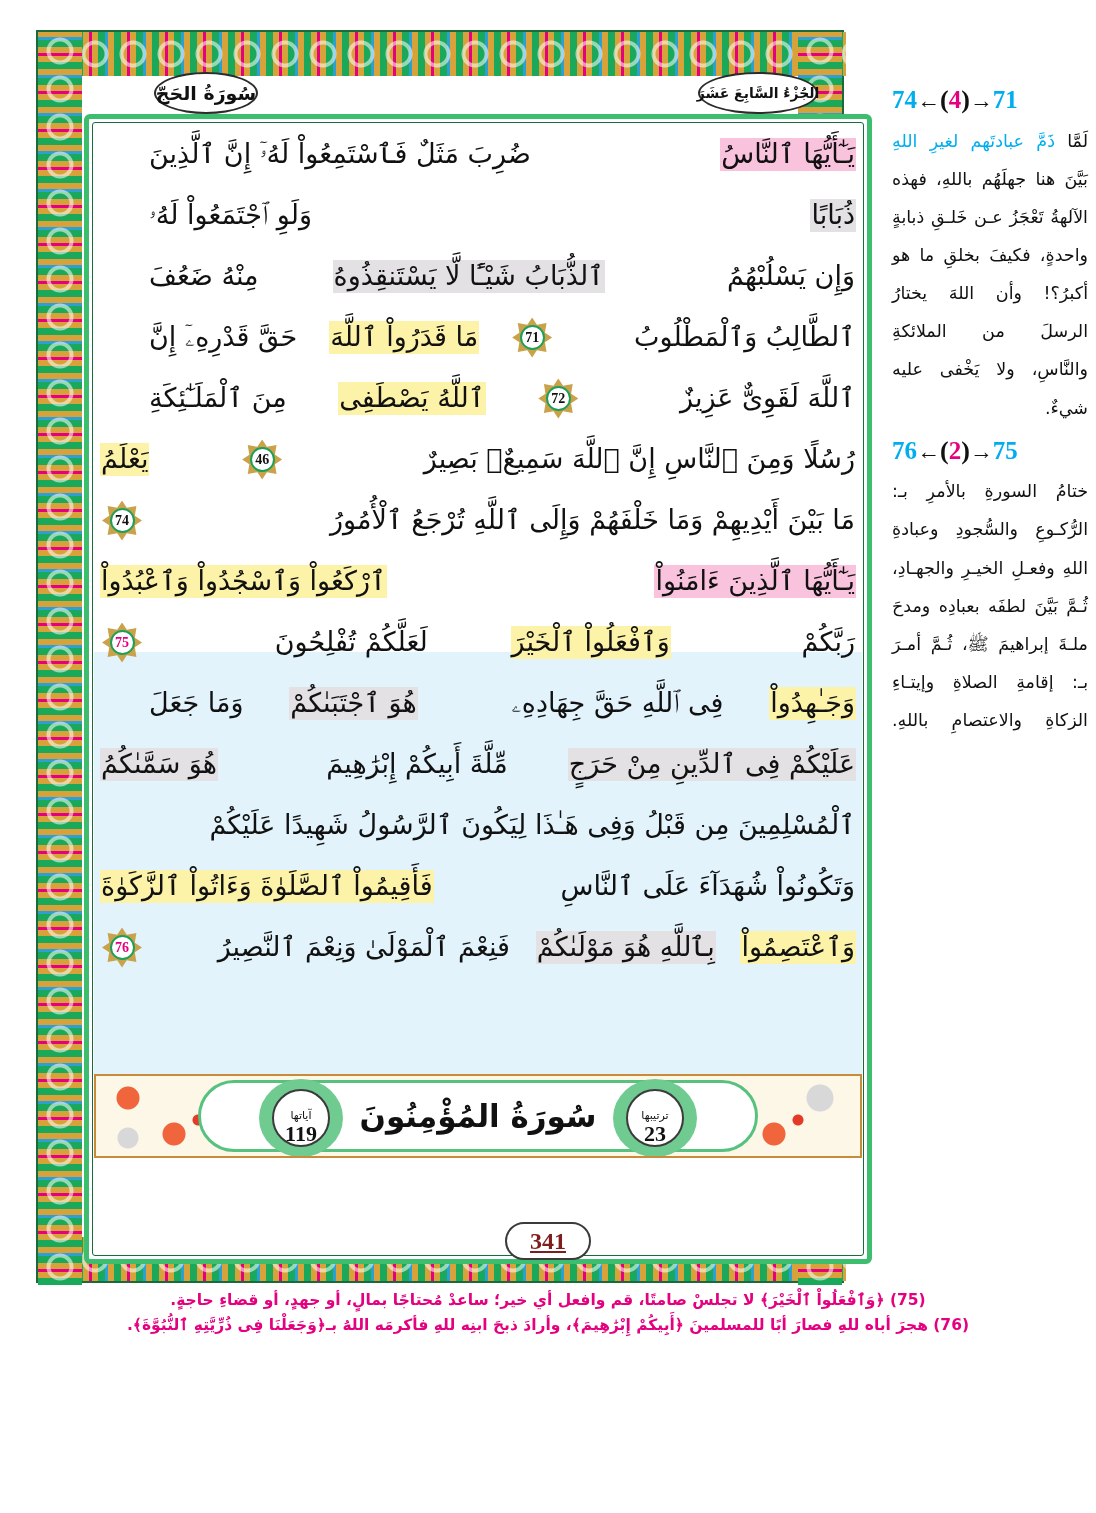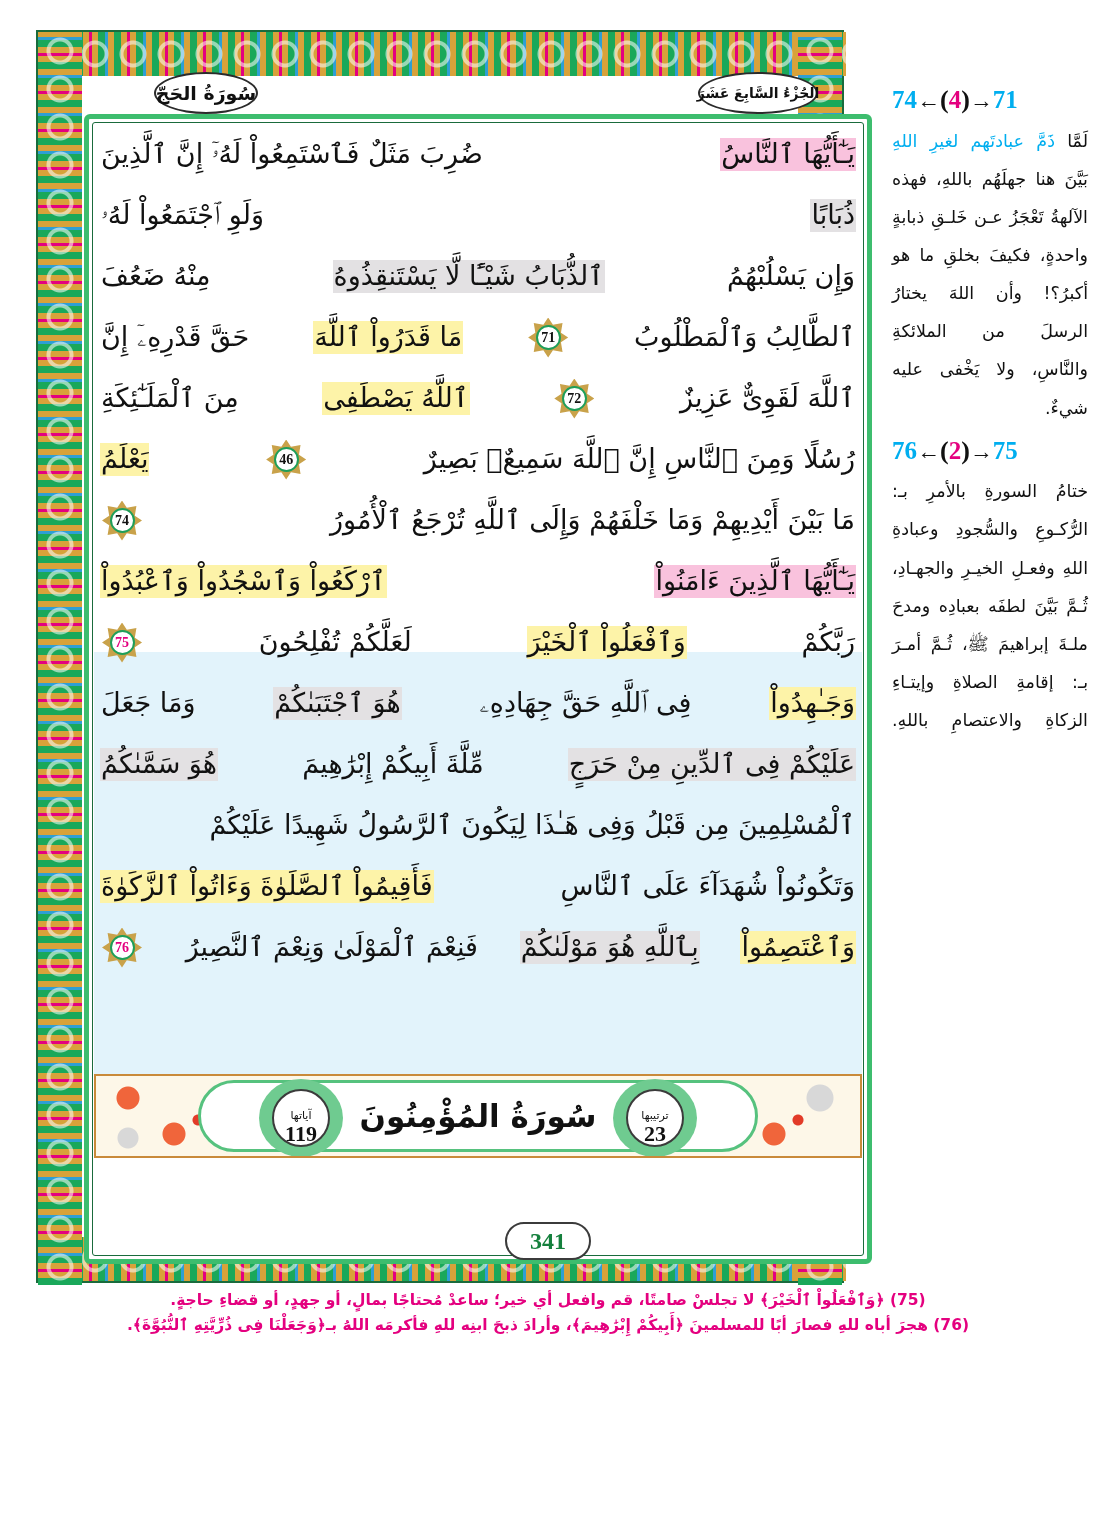--- a/index.html
+++ b/index.html
@@ -177,21 +177,21 @@
     font-family: "DejaVu Sans", "Liberation Sans", sans-serif;
     font-size: 27px;
     color: #111111;
     line-height: 1.0;
     direction: rtl;
     padding: 2px 1px 4px 1px;
   }
   .hl-pink  { background: #f9c2dd; }
   .hl-yellow{ background: #fdf3a8; }
   .hl-grey  { background: #e3e1e3; }
-  .hl-none  { background: transparent; }
+  .hl-none  { background: transparent; margin-left: 48px; }
 
   
   .ayah-num {
     display: inline-flex;
     align-items: center; justify-content: center;
     width: 40px; height: 40px;
     position: relative;
     flex: 0 0 auto;
     margin: 0 2px;
   }
@@ -280,22 +280,23 @@
   #page-number {
     position: absolute;
     left: 50%; transform: translateX(-50%);
     top: 1222px;
     width: 86px; height: 38px;
     background: #ffffff;
     border: 2px solid #3b3b3b;
     border-radius: 19px;
     display: flex; align-items: center; justify-content: center;
     font-family: "Liberation Serif", serif;
-    font-size: 24px; font-weight: bold; color: #15803d;
+    font-size: 24px; font-weight: bold; color: #7f1d1d;
     z-index: 20;
+    text-decoration: underline;
   }
 
   
   #footnotes {
     position: absolute;
     left: 14px; top: 1288px;
     width: 1068px;
     direction: rtl;
     text-align: center;
   }

